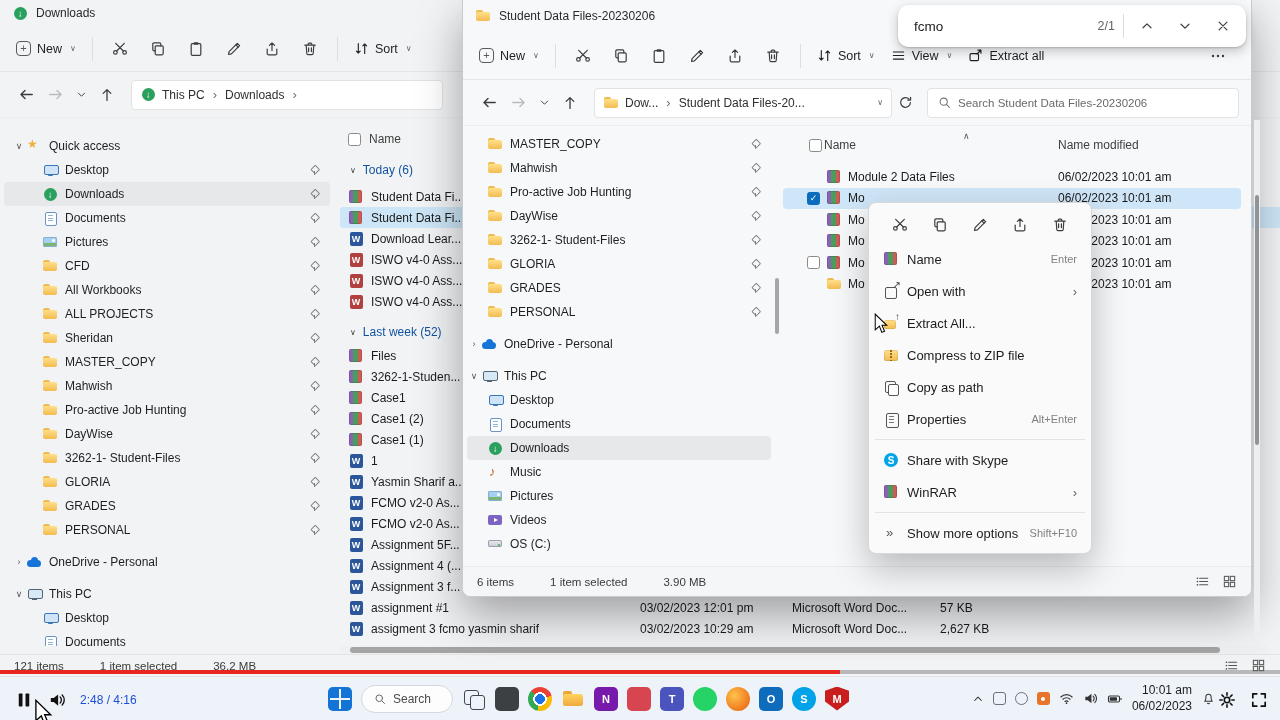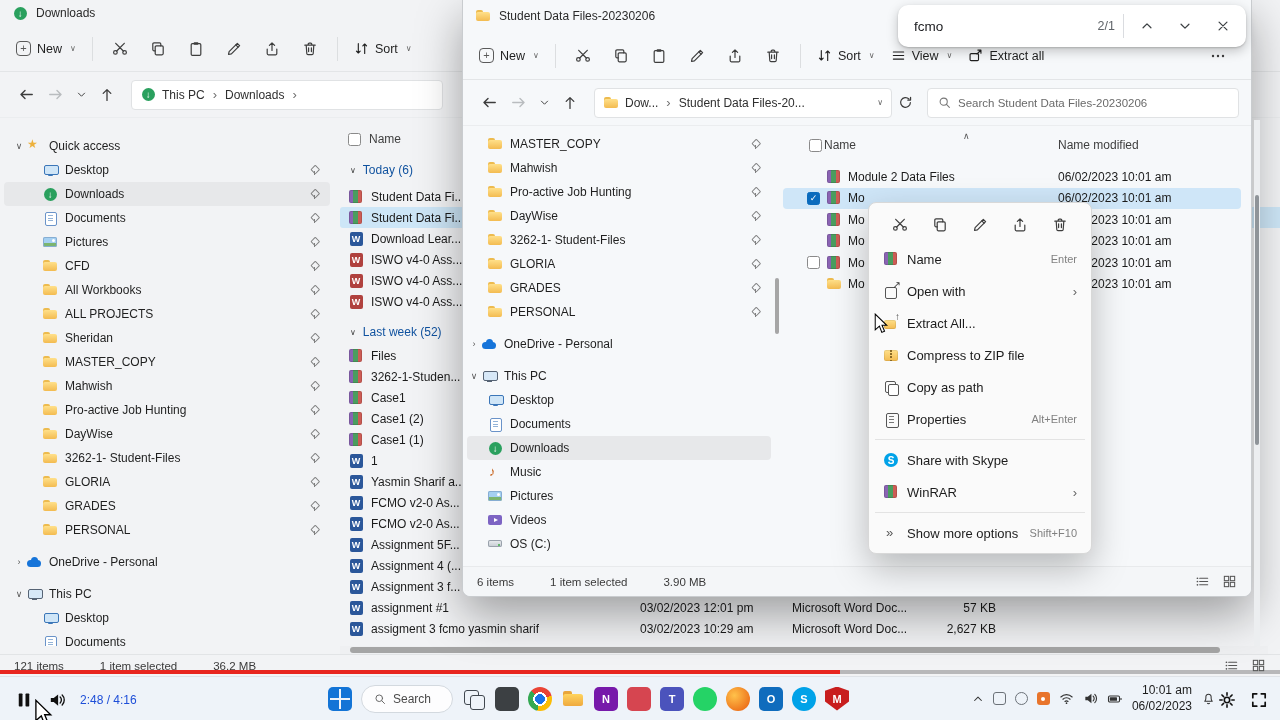--- a/index.html
+++ b/index.html
@@ -56,21 +56,21 @@
 .group{height:20px;display:flex;align-items:center;gap:7px;margin-top:10px;padding-left:10px;color:#10529f;}
 .gchev{font-size:8px;color:#3c3c3c;}
 .rows{margin-top:6px;}
 .rows.lw{margin-top:3px;}
 .brow{height:21px;display:flex;align-items:center;padding-left:8px;width:950px;border-radius:3px;}
 .brow.sel{background:#cde6f7;}
 .bname{display:flex;align-items:center;gap:7px;width:292px;flex:0 0 auto;overflow:hidden;white-space:nowrap;}
 .blabel{white-space:nowrap;overflow:hidden;}
 .bdate{width:152px;flex:0 0 auto;}
 .btype{width:148px;flex:0 0 auto;}
-.bsize{width:56px;text-align:right;flex:0 0 auto;}
+.bsize{width:56px;flex:0 0 auto;}
 .fglist{position:absolute;left:320px;top:126px;right:10px;bottom:30px;font-size:12px;overflow:hidden;}
 .fglist .lheader{margin-top:8px;padding-left:26px;}
 .hname{margin-left:2px;width:234px;}
 .sortcaret{position:absolute;left:180px;top:-3px;font-size:9px;color:#555;}
 .fgrows{margin-top:10px;}
 .frow{height:21.5px;display:flex;align-items:center;padding-left:24px;border-radius:4px;}
 .frow.sel{background:#cfe6f8;}
 .frow .ic{margin:0 6px;}
 .flabel{width:210px;white-space:nowrap;overflow:hidden;}
 .check{width:13px;height:13px;border:1px solid #8a8a8a;border-radius:2.5px;background:#fff;visibility:hidden;flex:0 0 auto;display:flex;align-items:center;justify-content:center;}

